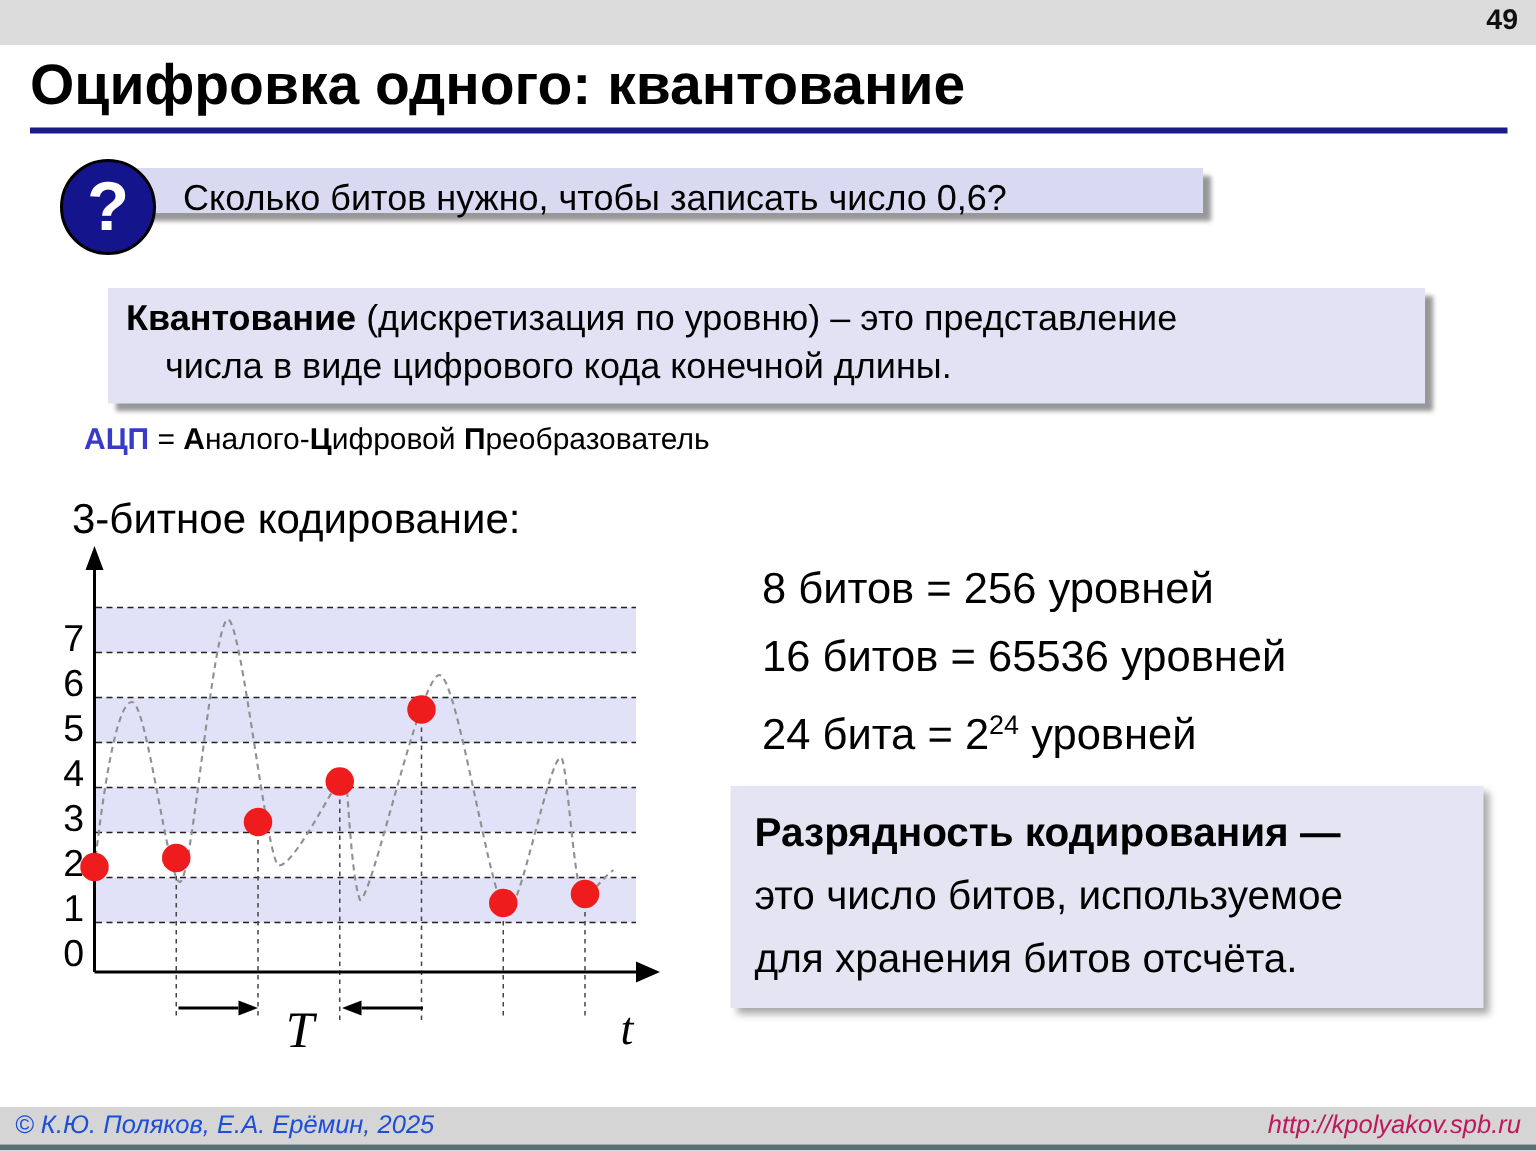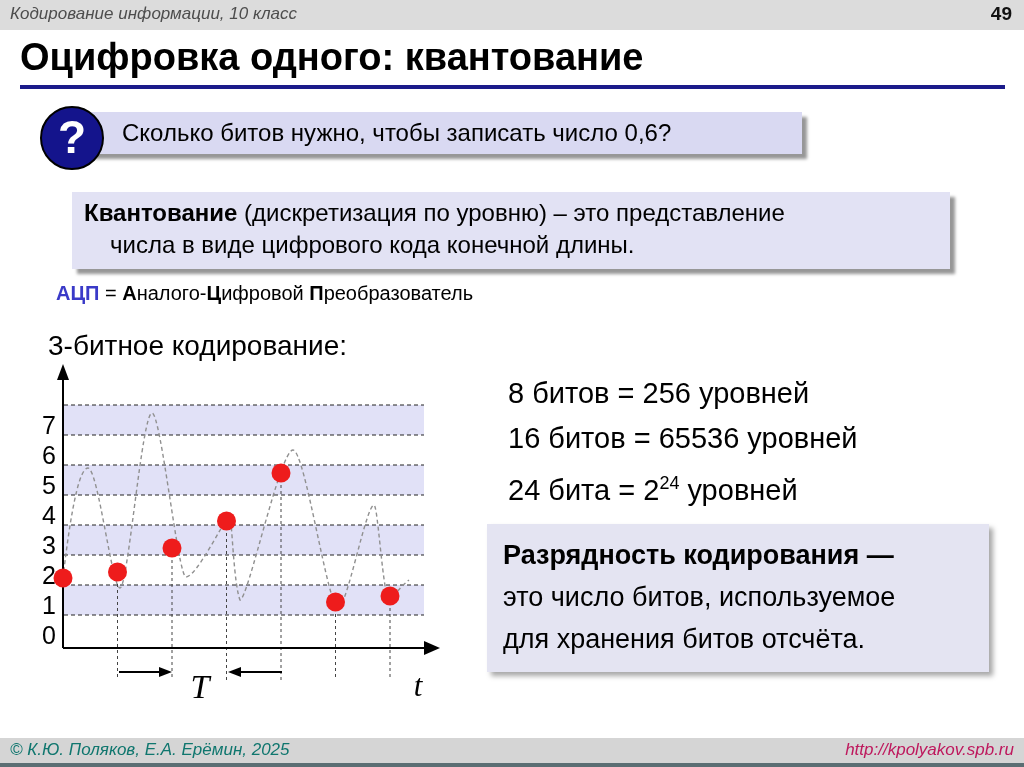--- a/index.html
+++ b/index.html
@@ -11,21 +11,21 @@
   .header{position:absolute;top:0;left:0;width:1024px;height:30px;background:#dcdcdc;}
   .course{position:absolute;left:10px;top:4px;font-style:italic;font-size:17px;color:#4d4d4d;}
   .pagenum{position:absolute;right:12px;top:3px;font-weight:bold;font-size:19px;color:#111;}
   
   .title{position:absolute;left:20px;top:36px;margin:0;font-size:38px;font-weight:bold;}
   .rule{position:absolute;left:20px;top:85px;width:985px;height:4px;background:#1b1b8a;}
   
   .qcircle{position:absolute;left:40px;top:106px;width:60px;height:60px;background:#14148c;
     border:2px solid #000;border-radius:50%;color:#fff;font-size:46px;font-weight:bold;
     text-align:center;line-height:58px;z-index:3;}
-  .qbox{position:absolute;left:88px;top:112px;width:714px;height:42px;background:#d9d9f2;
+  .qbox{position:absolute;left:88px;top:112px;width:714px;height:30px;background:#d9d9f2;
     box-shadow:5px 5px 3px #979797;font-size:24px;line-height:42px;padding-left:34px;
     box-sizing:border-box;z-index:2;}
   
   .defbox{position:absolute;left:48px;top:192px;width:878px;background:#e2e2f4;
     box-shadow:5px 5px 3px #979797;font-size:24px;line-height:32px;
     padding:5px 10px 8px 12px;box-sizing:border-box;margin-left:24px;}
   .def-line1,.def-line2{display:block;}
   .def-line2{padding-left:26px;}
   
   .acp{position:absolute;left:56px;top:282px;font-size:20px;}
@@ -49,29 +49,28 @@
   .bits .bits-line{height:45px;line-height:38px;}
   .bits sup{font-size:62%;}
   
   .depthbox{position:absolute;left:465px;top:524px;width:502px;background:#e4e4f2;
     box-shadow:4px 4px 5px #a8a8a8;font-size:27px;line-height:42px;
     padding:10px 16px 12px 16px;box-sizing:border-box;margin-left:22px;}
   .depthbox .b{font-weight:bold;display:block;}
   .depthbox .r{display:block;}
   
   .footer{position:absolute;left:0;top:738px;width:1024px;height:25px;background:#d5d5d5;}
-  .copy{position:absolute;left:10px;top:2px;font-style:italic;font-size:17px;color:#0f766e;}
+  .copy{position:absolute;left:10px;top:2px;font-style:italic;font-size:17px;color:#1d4ed8;}
   .url{position:absolute;right:10px;top:2px;font-style:italic;font-size:17px;color:#be185d;}
   .bottom-strip{position:absolute;left:0;top:763px;width:1024px;height:4px;background:#5b6e73;}
 </style>
 </head>
 <body>
 
 <div class="header">
-  <span class="course">Кодирование информации, 10 класс</span>
   <span class="pagenum">49</span>
 </div>
 
 <h1 class="title">Оцифровка одного: квантование</h1>
 <div class="rule"></div>
 
 <div class="qcircle"><span>?</span></div>
 <div class="qbox"><span>Сколько битов нужно, чтобы записать число 0,6?</span></div>
 
 <div class="defbox">

